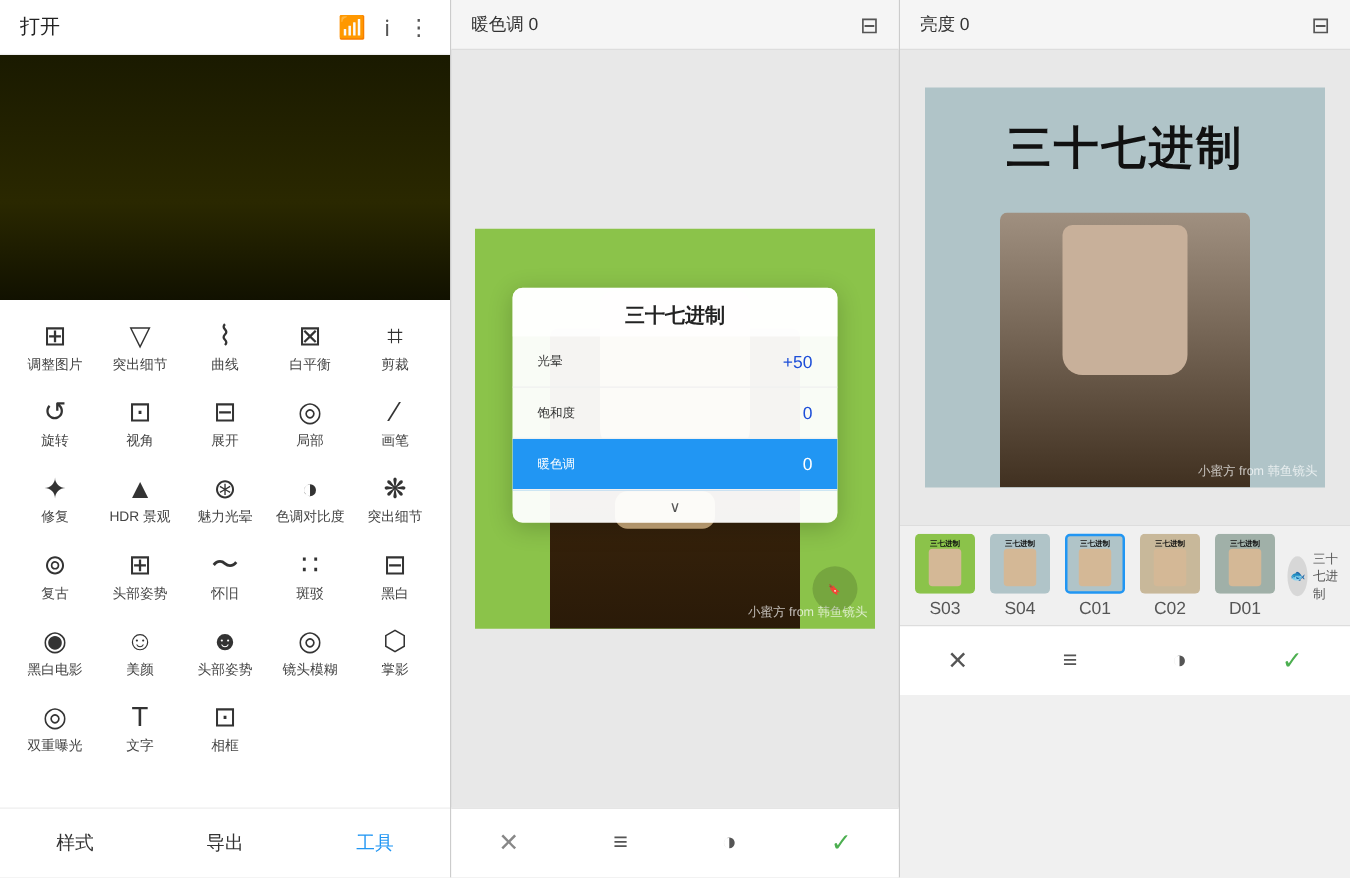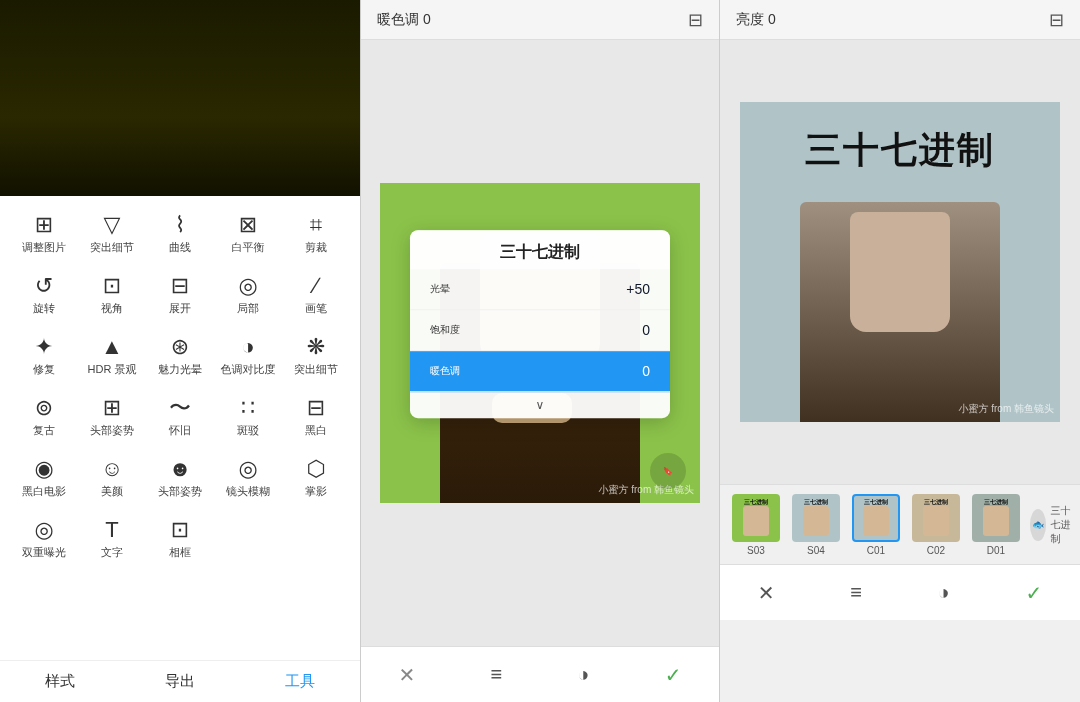--- a/index.html
+++ b/index.html
@@ -86,21 +86,21 @@
     }
     .tool-label {
       font-size: 11px;
       color: #444;
       text-align: center;
       white-space: nowrap;
     }
     .left-bottom-tabs {
       display: flex;
       border-top: 1px solid #eee;
-      height: 42px;
+      height: 56px;
     }
     .bottom-tab {
       flex: 1;
       display: flex;
       align-items: center;
       justify-content: center;
       font-size: 15px;
       color: #333;
       cursor: pointer;
     }
@@ -186,21 +186,21 @@
     .float-row-label {
       font-size: 10px;
       color: #333;
     }
     .float-row.active .float-row-label,
     .float-row.active .float-row-value {
       color: #fff;
     }
     .float-row-value {
       font-size: 14px;
-      color: #0f172a;
+      color: #1d4ed8;
     }
     .float-arrow {
       text-align: center;
       padding: 6px;
       color: #555;
       font-size: 12px;
     }
     .mid-bottom-bar {
       height: 56px;
       background: #fff;
@@ -218,21 +218,21 @@
     .mid-bottom-btn.confirm {
       color: #4caf50;
     }
     .mid-bottom-btn.cancel {
       color: #888;
     }
 
     
     .right-panel {
       width: 360px;
-      height: 620px;
+      height: 556px;
       background: #e8e8e8;
       display: flex;
       flex-direction: column;
       flex-shrink: 0;
     }
     .right-header {
       height: 40px;
       background: #f5f5f5;
       display: flex;
       align-items: center;
@@ -285,21 +285,21 @@
       background: #c8b89a;
       border-radius: 4px;
       border: 2px solid transparent;
       overflow: hidden;
       position: relative;
     }
     .thumbnail-img.selected {
       border-color: #2196F3;
     }
     .thumbnail-label {
-      font-size: 10px;
+      font-size: 14px;
       color: #555;
       margin-top: 3px;
       text-align: center;
     }
     .thumb-text {
       font-size: 6px;
       font-weight: bold;
       color: #111;
       text-align: center;
       position: absolute;
@@ -350,20 +350,28 @@
       align-items: center;
       justify-content: center;
       font-size: 8px;
       color: #fff;
     }
   </style>
 </head>
 <body>
 
 <div class="left-panel">
+  <div class="left-header">
+    <span class="left-header-title">打开</span>
+    <div class="header-icons">
+      <span class="header-icon">📶</span>
+      <span class="header-icon">ℹ</span>
+      <span class="header-icon">⋮</span>
+    </div>
+  </div>
   <div class="image-preview-area">
     <div class="image-preview-inner">
       
     </div>
   </div>
   <div class="tools-grid">
 
     <div class="tools-row">
       <div class="tool-item">
         <span class="tool-icon">⊞</span>

